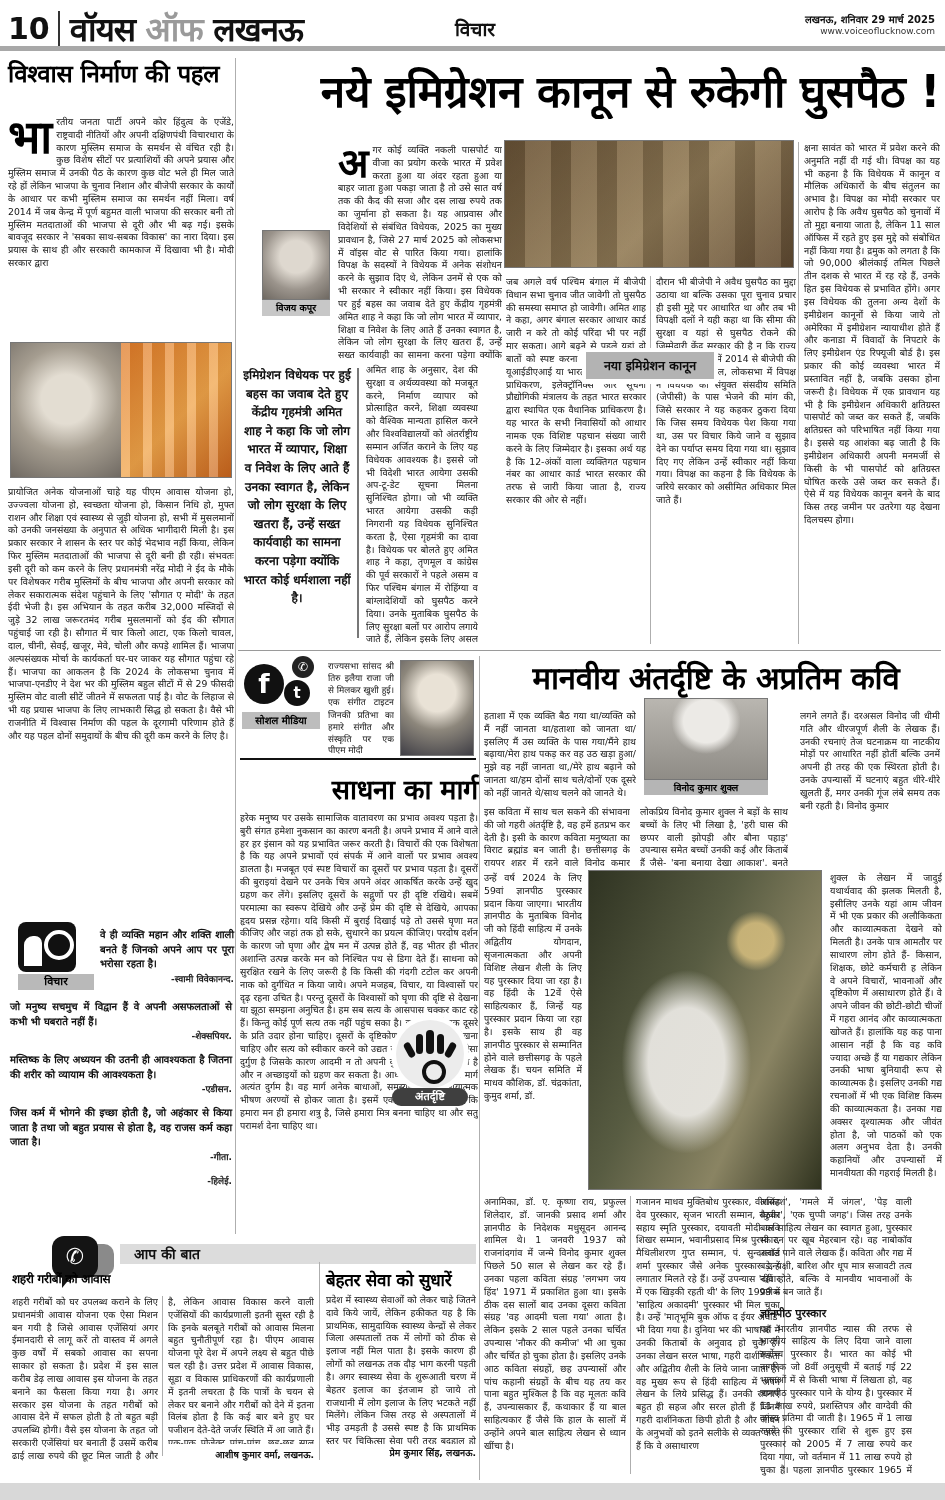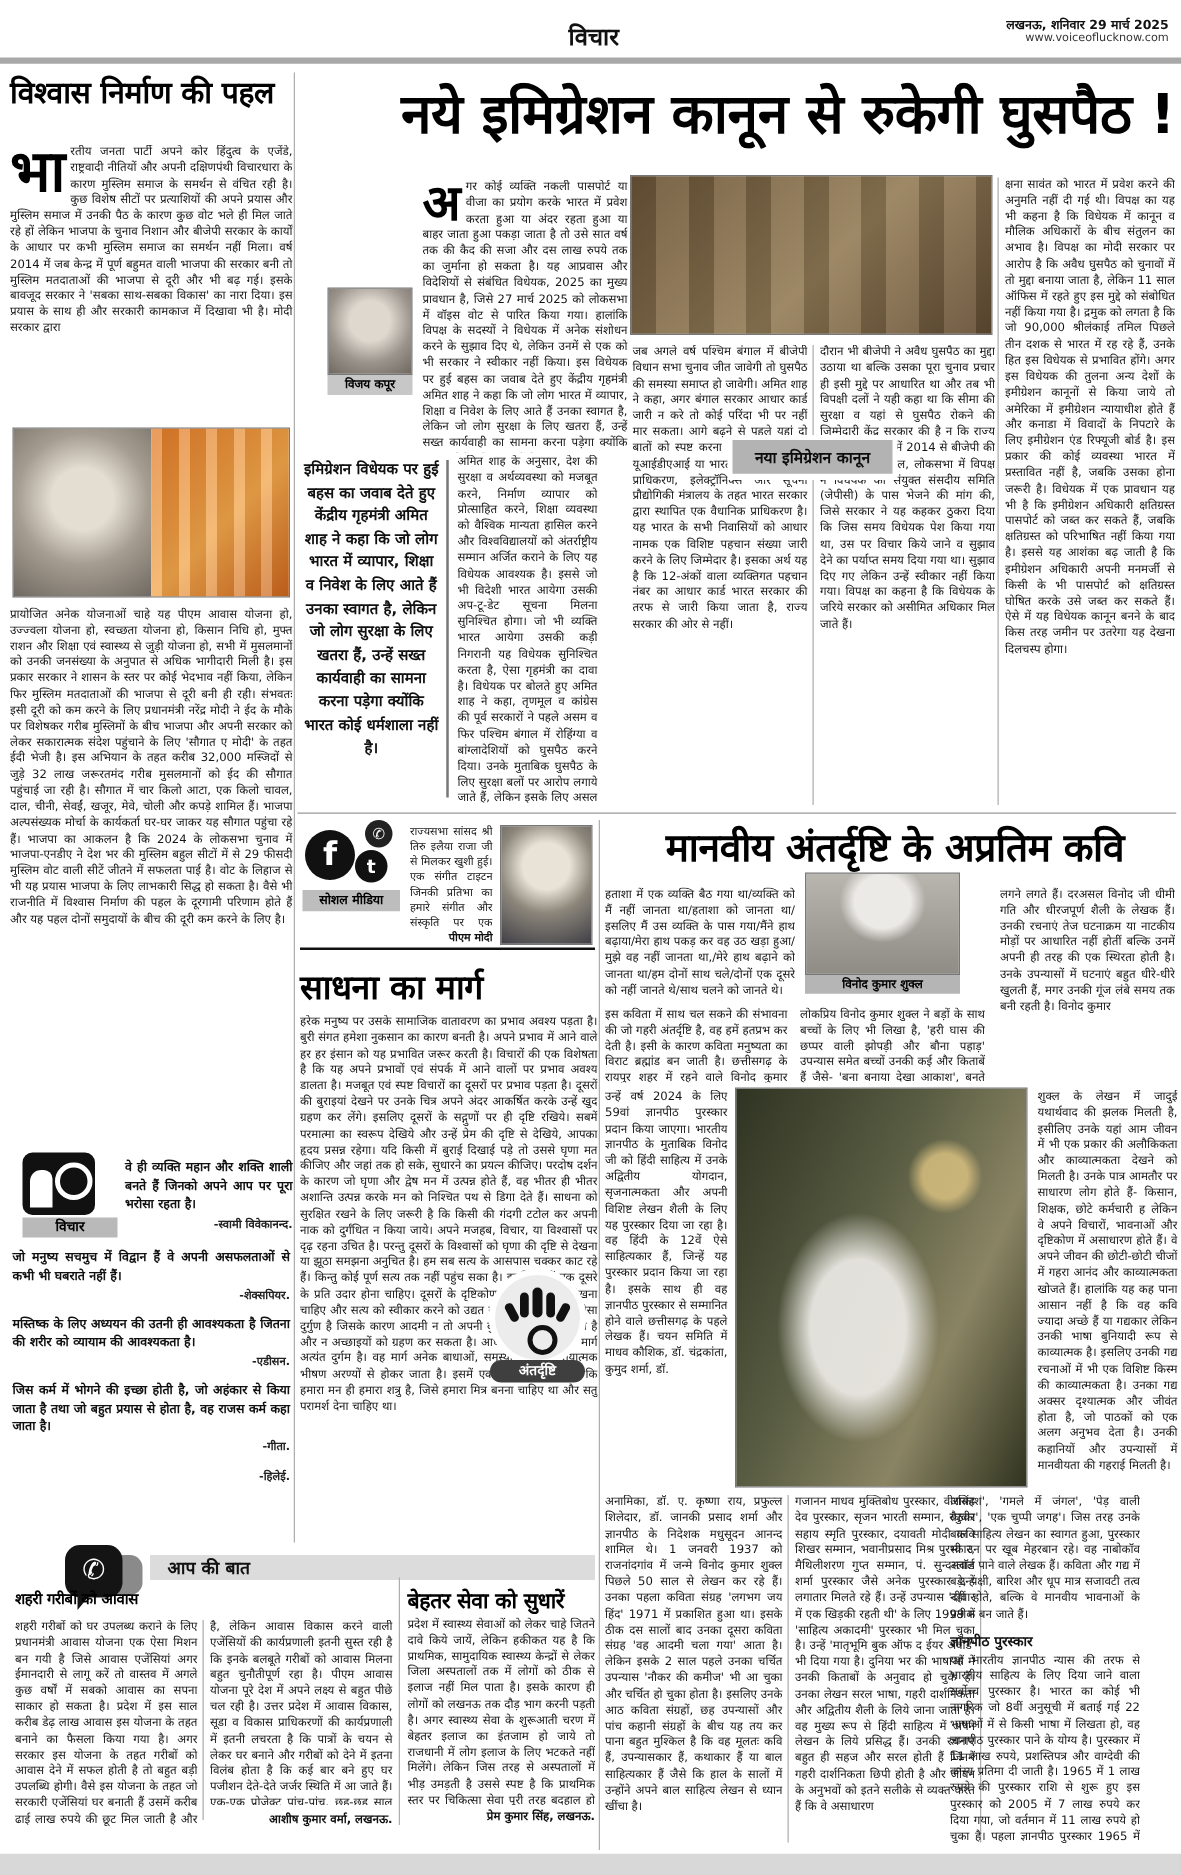--- a/index.html
+++ b/index.html
@@ -19,20 +19,28 @@
   .quote-text{font-size:10px;font-weight:600;line-height:1.45;text-align:justify;color:#111;}
   .quote-author{font-size:9px;font-weight:700;text-align:right;color:#222;}
   .circle{border-radius:50%;}
   .subhead{font-weight:700;font-size:11px;margin:6px 0 3px 0;}
 </style>
 </head>
 <body>
 
 <div id="page">
 
+  <div class="abs" style="left:8px;top:10px;height:36px;display:flex;align-items:center;">
+    <span style="font-size:30px;font-weight:700;padding-right:8px;border-right:2px solid #333;">10</span>
+    <span style="font-size:33px;font-weight:700;margin-left:10px;letter-spacing:-1px;">
+      <span>वॉयस</span>
+      <span style="color:#9a9a9a;">ऑफ</span>
+      <span>लखनऊ</span>
+    </span>
+  </div>
   <div class="abs" style="left:420px;top:16px;width:110px;text-align:center;font-size:19px;font-weight:700;">विचार</div>
   <div class="abs" style="right:10px;top:12px;text-align:right;">
     <div style="font-size:10px;font-weight:700;">लखनऊ, शनिवार 29 मार्च 2025</div>
     <div style="font-size:9px;color:#333;">www.voiceoflucknow.com</div>
   </div>
   <div class="abs" style="left:0;top:46px;width:945px;height:5px;background:#a8a8a8;"></div>
 
   <div class="abs rule-v" style="left:235px;top:58px;height:1176px;"></div>
   <div class="abs rule-v" style="left:479px;top:656px;height:824px;"></div>
   <div class="abs rule-h" style="left:238px;top:650px;width:703px;"></div>
@@ -97,26 +105,26 @@
 
   <div class="abs" style="left:582px;top:348px;width:136px;height:36px;background:#fff;"></div>
   <div class="abs" style="left:586px;top:352px;width:128px;height:27px;background:#b3b3b3;color:#0d0d0d;font-weight:700;font-size:12.5px;text-align:center;line-height:27px;">नया इमिग्रेशन कानून</div>
 
   <div class="abs" style="left:240px;top:656px;width:236px;height:106px;">
     <div class="abs circle" style="left:4px;top:8px;width:40px;height:40px;background:#111;color:#fff;font-weight:700;font-size:26px;text-align:center;line-height:40px;">f</div>
     <div class="abs circle" style="left:44px;top:24px;width:26px;height:26px;background:#111;color:#fff;font-weight:700;font-size:15px;text-align:center;line-height:26px;">t</div>
     <div class="abs circle" style="left:52px;top:0px;width:22px;height:22px;background:#222;color:#fff;font-size:12px;text-align:center;line-height:22px;">✆</div>
     <div class="abs capbar" style="left:2px;top:56px;width:78px;height:17px;font-size:10px;line-height:17px;background:#bdbdbd;">सोशल मीडिया</div>
     <div class="abs txt small" style="left:88px;top:4px;width:66px;height:84px;">राज्यसभा सांसद श्री तिरु इलैया राजा जी से मिलकर खुशी हुई। एक संगीत टाइटन जिनकी प्रतिभा का हमारे संगीत और संस्कृति पर एक महत्वपूर्ण प्रभाव पड़ता है।</div>
-    <div class="abs" style="left:88px;top:88px;width:66px;text-align:right;font-size:8.8px;font-weight:700;">पीएम मोदी</div>
+    <div class="abs" style="left:88px;top:88px;width:66px;text-align:left;font-size:8.8px;font-weight:400;">पीएम मोदी</div>
     <div class="abs photo" style="left:160px;top:4px;width:74px;height:96px;background:radial-gradient(circle at 50% 34%,#e9e2d6 0 26%,#8d877c 52%,#3f3e45 100%);"></div>
     <div class="abs" style="left:0;top:102px;width:236px;height:2px;background:#111;"></div>
   </div>
 
-  <div class="abs hl" style="left:240px;top:770px;width:238px;font-size:27px;">साधना का मार्ग</div>
+  <div class="abs hl" style="left:240px;top:770px;width:238px;font-size:27px;text-align:right;">साधना का मार्ग</div>
   <div class="abs txt" style="left:240px;top:812px;width:238px;height:418px;">हरेक मनुष्य पर उसके सामाजिक वातावरण का प्रभाव अवश्य पड़ता है। बुरी संगत हमेशा नुकसान का कारण बनती है। अपने प्रभाव में आने वाले हर हर इंसान को यह प्रभावित जरूर करती है। विचारों की एक विशेषता है कि यह अपने प्रभावों एवं संपर्क में आने वालों पर प्रभाव अवश्य डालता है। मजबूत एवं स्पष्ट विचारों का दूसरों पर प्रभाव पड़ता है। दूसरों की बुराइयां देखने पर उनके चित्र अपने अंदर आकर्षित करके उन्हें खुद ग्रहण कर लेंगे। इसलिए दूसरों के सद्गुणों पर ही दृष्टि रखिये। सबमें परमात्मा का स्वरूप देखिये और उन्हें प्रेम की दृष्टि से देखिये, आपका हृदय प्रसन्न रहेगा। यदि किसी में बुराई दिखाई पड़े तो उससे घृणा मत कीजिए और जहां तक हो सके, सुधारने का प्रयत्न कीजिए। परदोष दर्शन के कारण जो घृणा और द्वेष मन में उत्पन्न होते हैं, वह भीतर ही भीतर अशान्ति उत्पन्न करके मन को निश्चित पथ से डिगा देते हैं। साधना को सुरक्षित रखने के लिए जरूरी है कि किसी की गंदगी टटोल कर अपनी नाक को दुर्गंधित न किया जाये। अपने मजहब, विचार, या विश्वासों पर दृढ़ रहना उचित है। परन्तु दूसरों के विश्वासों को घृणा की दृष्टि से देखना या झूठा समझना अनुचित है। हम सब सत्य के आसपास चक्कर काट रहे हैं। किन्तु कोई पूर्ण सत्य तक नहीं पहुंच सका है। इसलिए हमें एक दूसरे के प्रति उदार होना चाहिए। दूसरों के दृष्टिकोण को ध्यान पूर्वक देखना चाहिए और सत्य को स्वीकार करने को उद्यत रहना चाहिए। कट्टरता ऐसा दुर्गुण है जिसके कारण आदमी न तो अपनी बुराइयों को छोड़ सकता है और न अच्छाइयों को ग्रहण कर सकता है। आध्यात्मिक साधक का मार्ग अत्यंत दुर्गम है। वह मार्ग अनेक बाधाओं, समस्याओं तथा संशयात्मक भीषण अरण्यों से होकर जाता है। इसमें एक विरोधी तत्व यह है कि हमारा मन ही हमारा शत्रु है, जिसे हमारा मित्र बनना चाहिए था और सतु परामर्श देना चाहिए था।</div>
   <div class="abs circle" style="left:396px;top:1020px;width:68px;height:68px;background:#ececec;box-shadow:0 0 0 5px #fff;">
     <div style="position:absolute;left:30px;top:10px;width:8px;height:24px;background:#111;border-radius:4px;"></div>
     <div style="position:absolute;left:20px;top:14px;width:7px;height:20px;background:#111;border-radius:4px;"></div>
     <div style="position:absolute;left:41px;top:14px;width:7px;height:20px;background:#111;border-radius:4px;"></div>
     <div style="position:absolute;left:10px;top:22px;width:7px;height:16px;background:#111;border-radius:4px;transform:rotate(-28deg);"></div>
     <div style="position:absolute;left:51px;top:22px;width:7px;height:16px;background:#111;border-radius:4px;transform:rotate(28deg);"></div>
     <div style="position:absolute;left:26px;top:40px;width:16px;height:16px;border:4px solid #111;border-radius:50%;"></div>
   </div>
   <div class="abs" style="left:392px;top:1088px;width:76px;height:18px;background:#3f3f3f;color:#fff;font-weight:700;font-size:11px;text-align:center;line-height:18px;border-radius:9px;">अंतर्दृष्टि</div>

